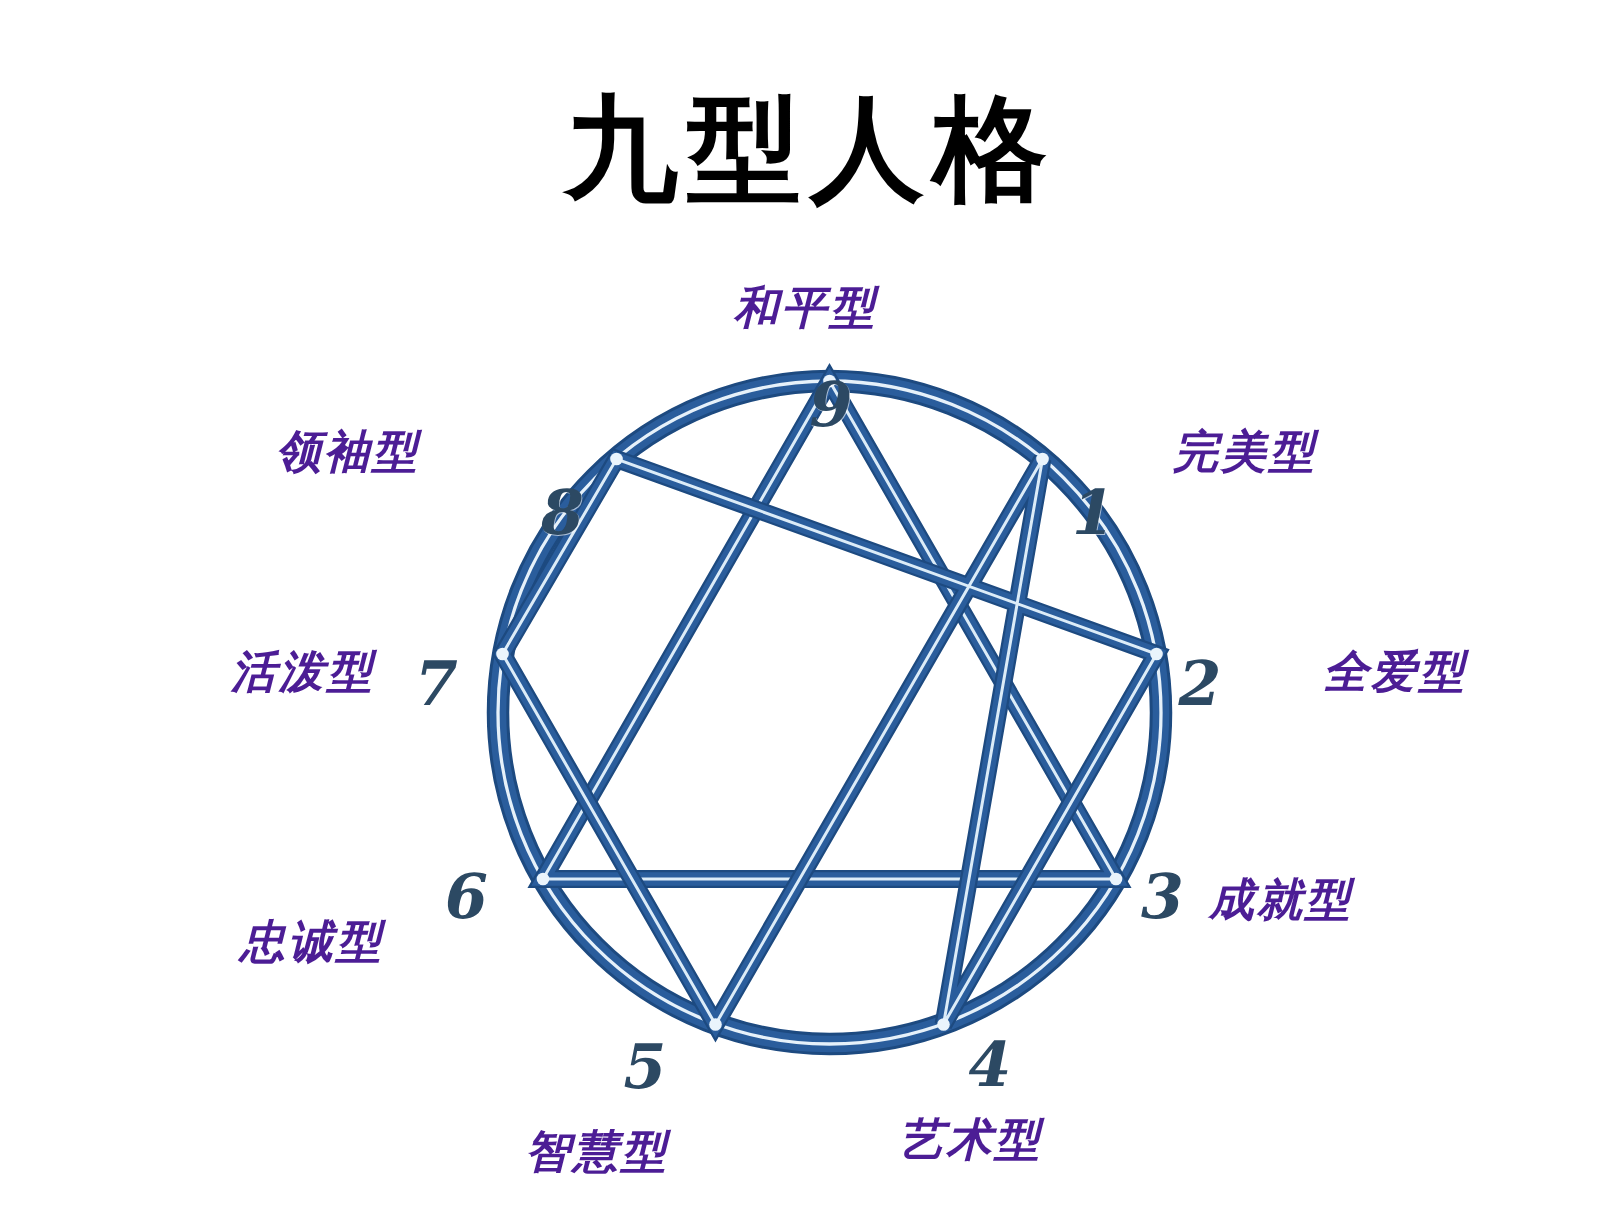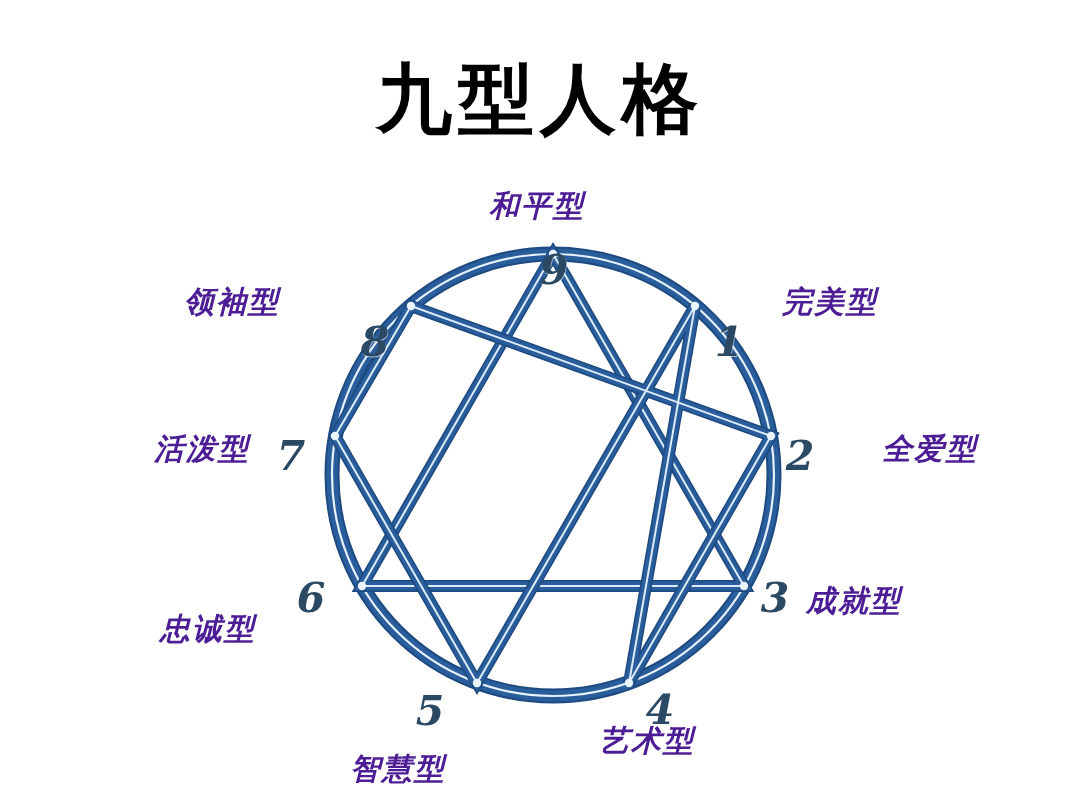--- a/index.html
+++ b/index.html
@@ -92,21 +92,21 @@
     font-style: italic;
     color: #4c1d95;
     white-space: nowrap;
     letter-spacing: 2px;
     text-shadow: 1px 1px 0 rgba(255,255,255,0.85);
   }
   .lbl-9 { left: 489px; top: 189px; }
   .lbl-1 { left: 782px; top: 285px; }
   .lbl-2 { left: 882px; top: 432px; }
   .lbl-3 { left: 806px; top: 584px; }
-  .lbl-4 { left: 599px; top: 724px; }
+  .lbl-4 { left: 599px; top: 744px; }
   .lbl-5 { left: 350px; top: 740px; margin-top: 12px; }
   .lbl-6 { left: 160px; top: 612px; }
   .lbl-7 { left: 154px; top: 432px; }
   .lbl-8 { left: 184px; top: 285px; }
 </style>
 </head>
 <body>
 
 <div id="slide">
 

